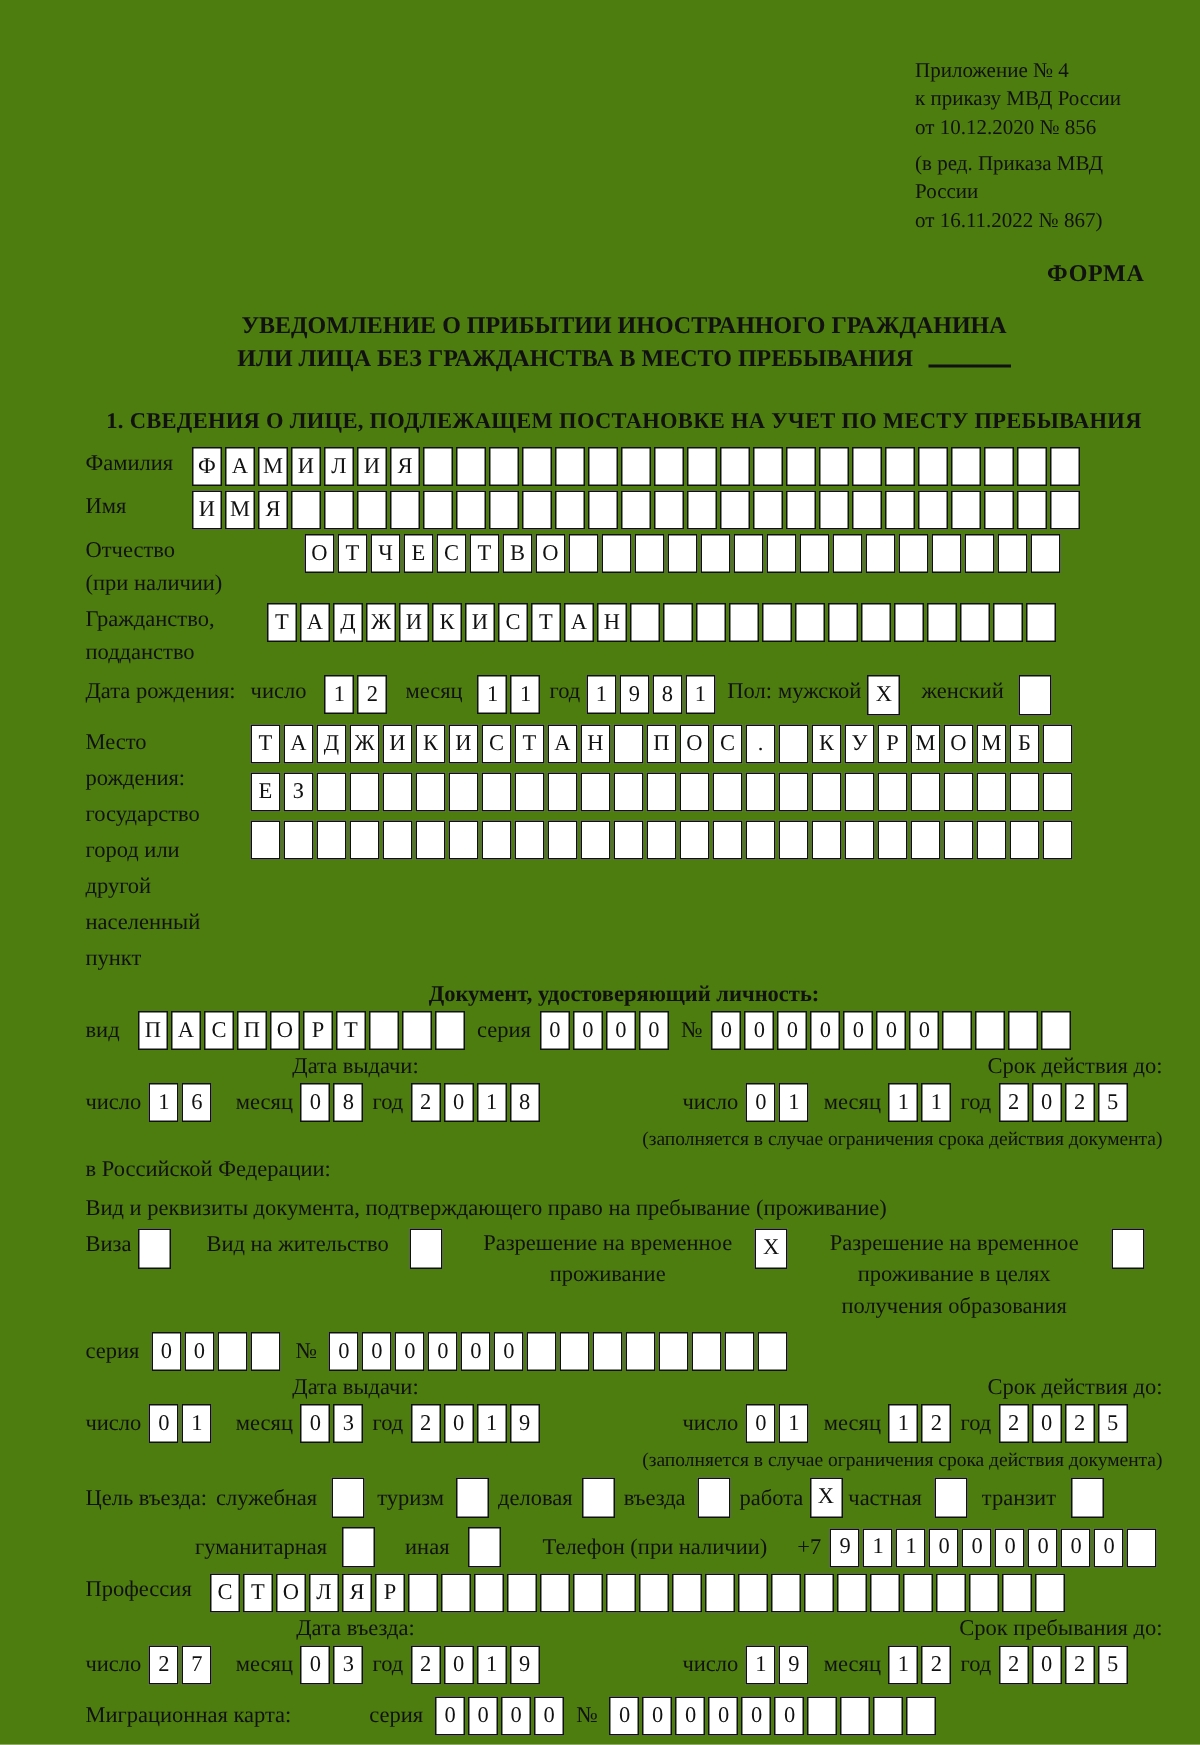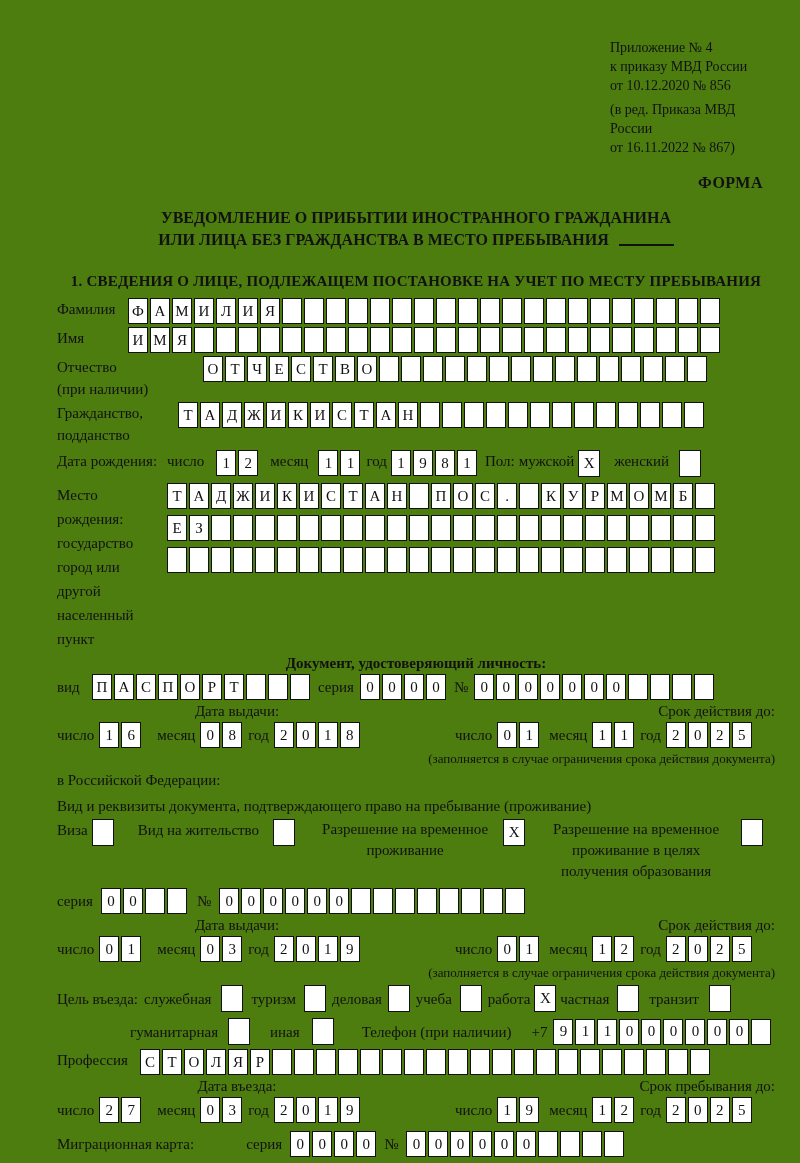--- a/index.html
+++ b/index.html
@@ -518,21 +518,21 @@
   <div class="note">(заполняется в случае ограничения срока действия документа)</div>
 
   <div class="row mt4" style="align-items:center">
     <span class="lbl">Цель въезда:</span>
     <span class="lbl ml6">служебная</span>
     <span class="cbox ml10"></span>
     <span class="lbl ml8">туризм</span>
     <span class="cbox ml8"></span>
     <span class="lbl ml6">деловая</span>
     <span class="cbox ml6"></span>
-    <span class="lbl ml6">учеба</span>
+    <span class="lbl ml6">въезда</span>
     <span class="cbox ml8"></span>
     <span class="lbl ml6">работа</span>
     <span class="cbox ml4">X</span>
     <span class="lbl ml4">частная</span>
     <span class="cbox ml8"></span>
     <span class="lbl ml10">транзит</span>
     <span class="cbox ml10"></span>
   </div>
 
   <div class="row mt6" style="align-items:center">

